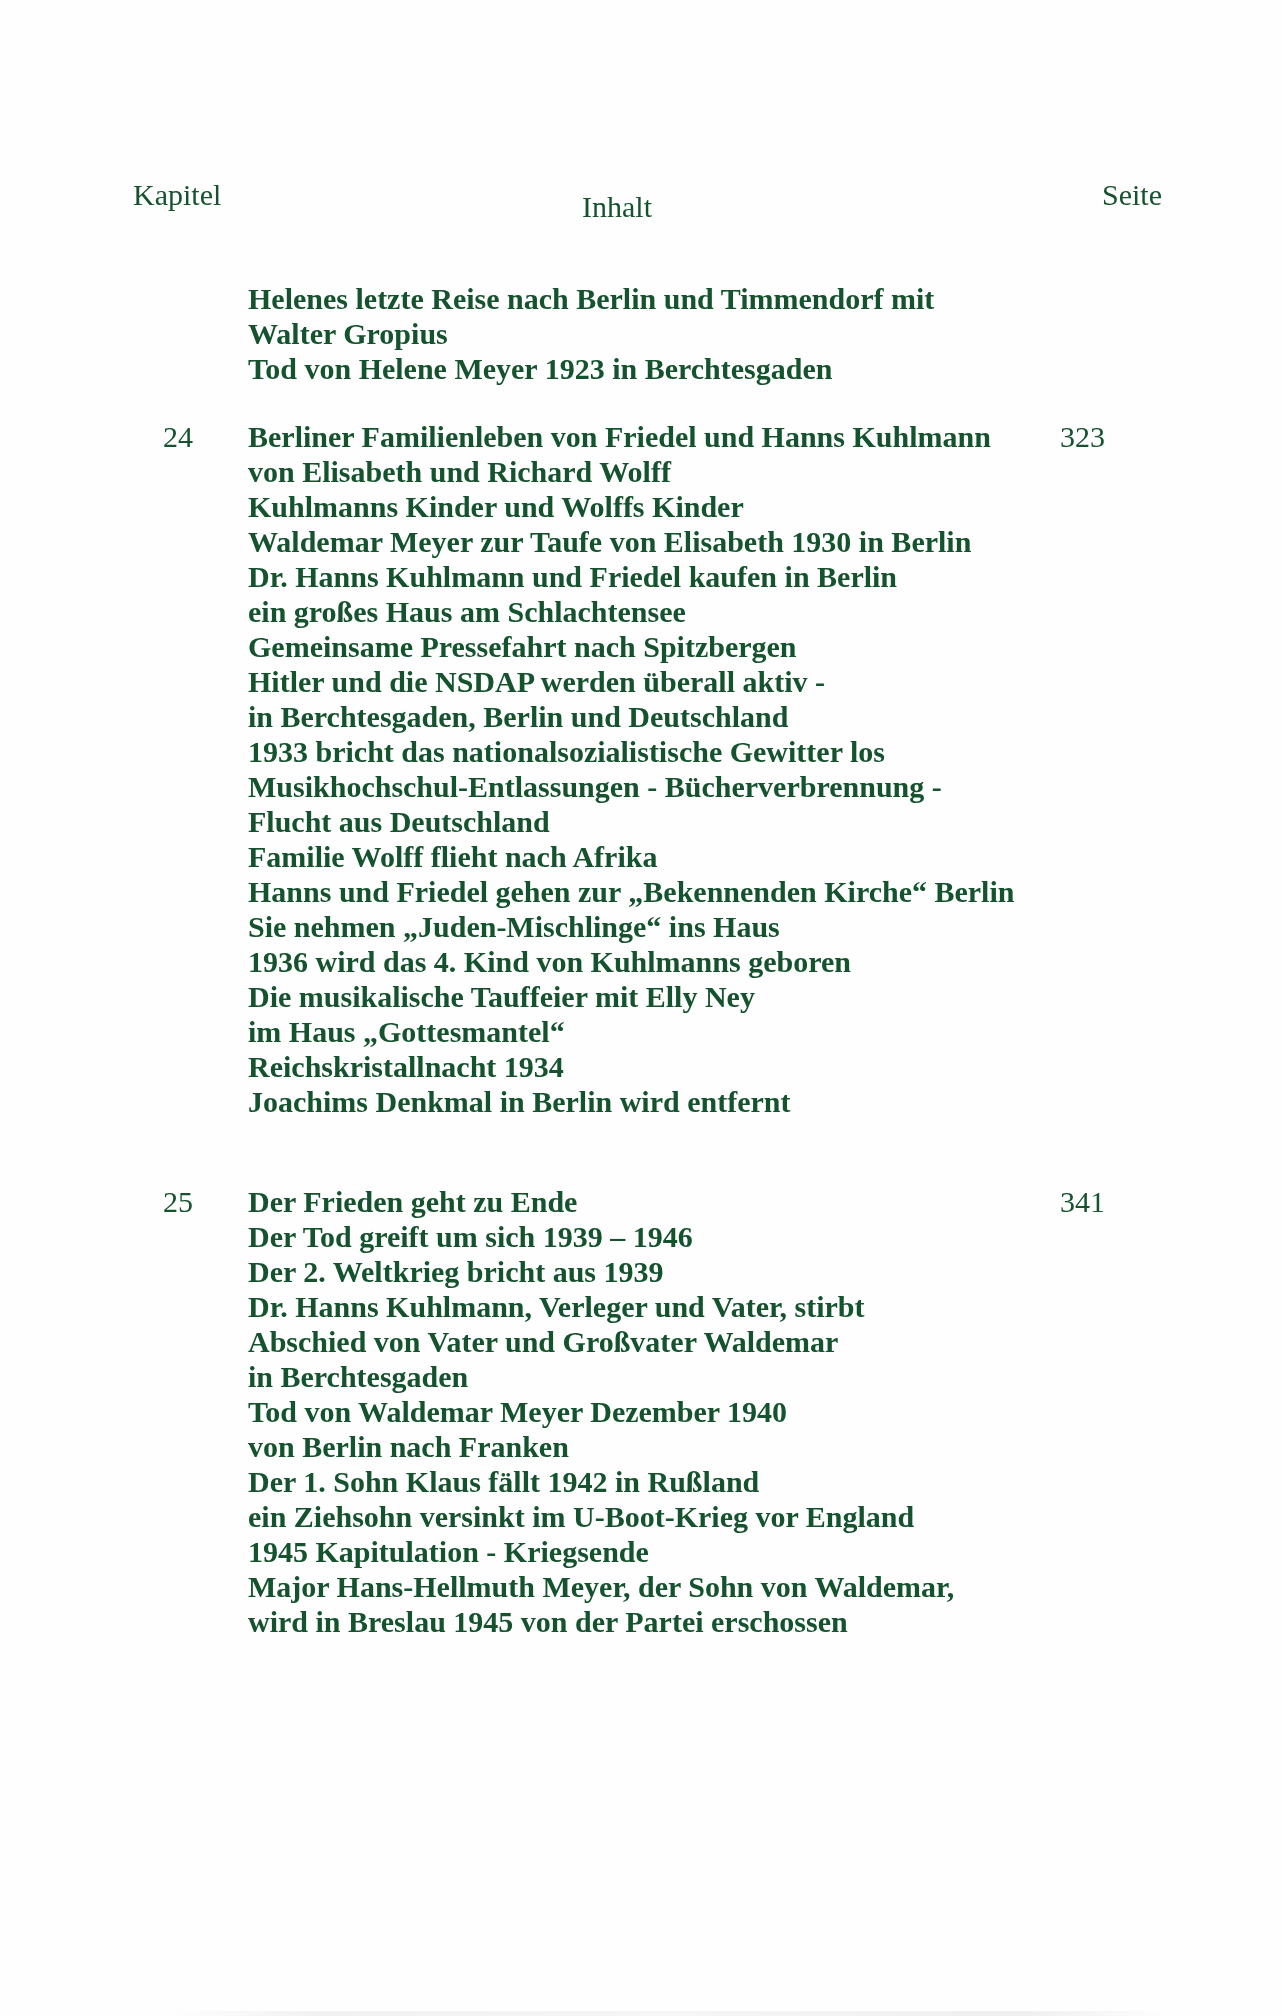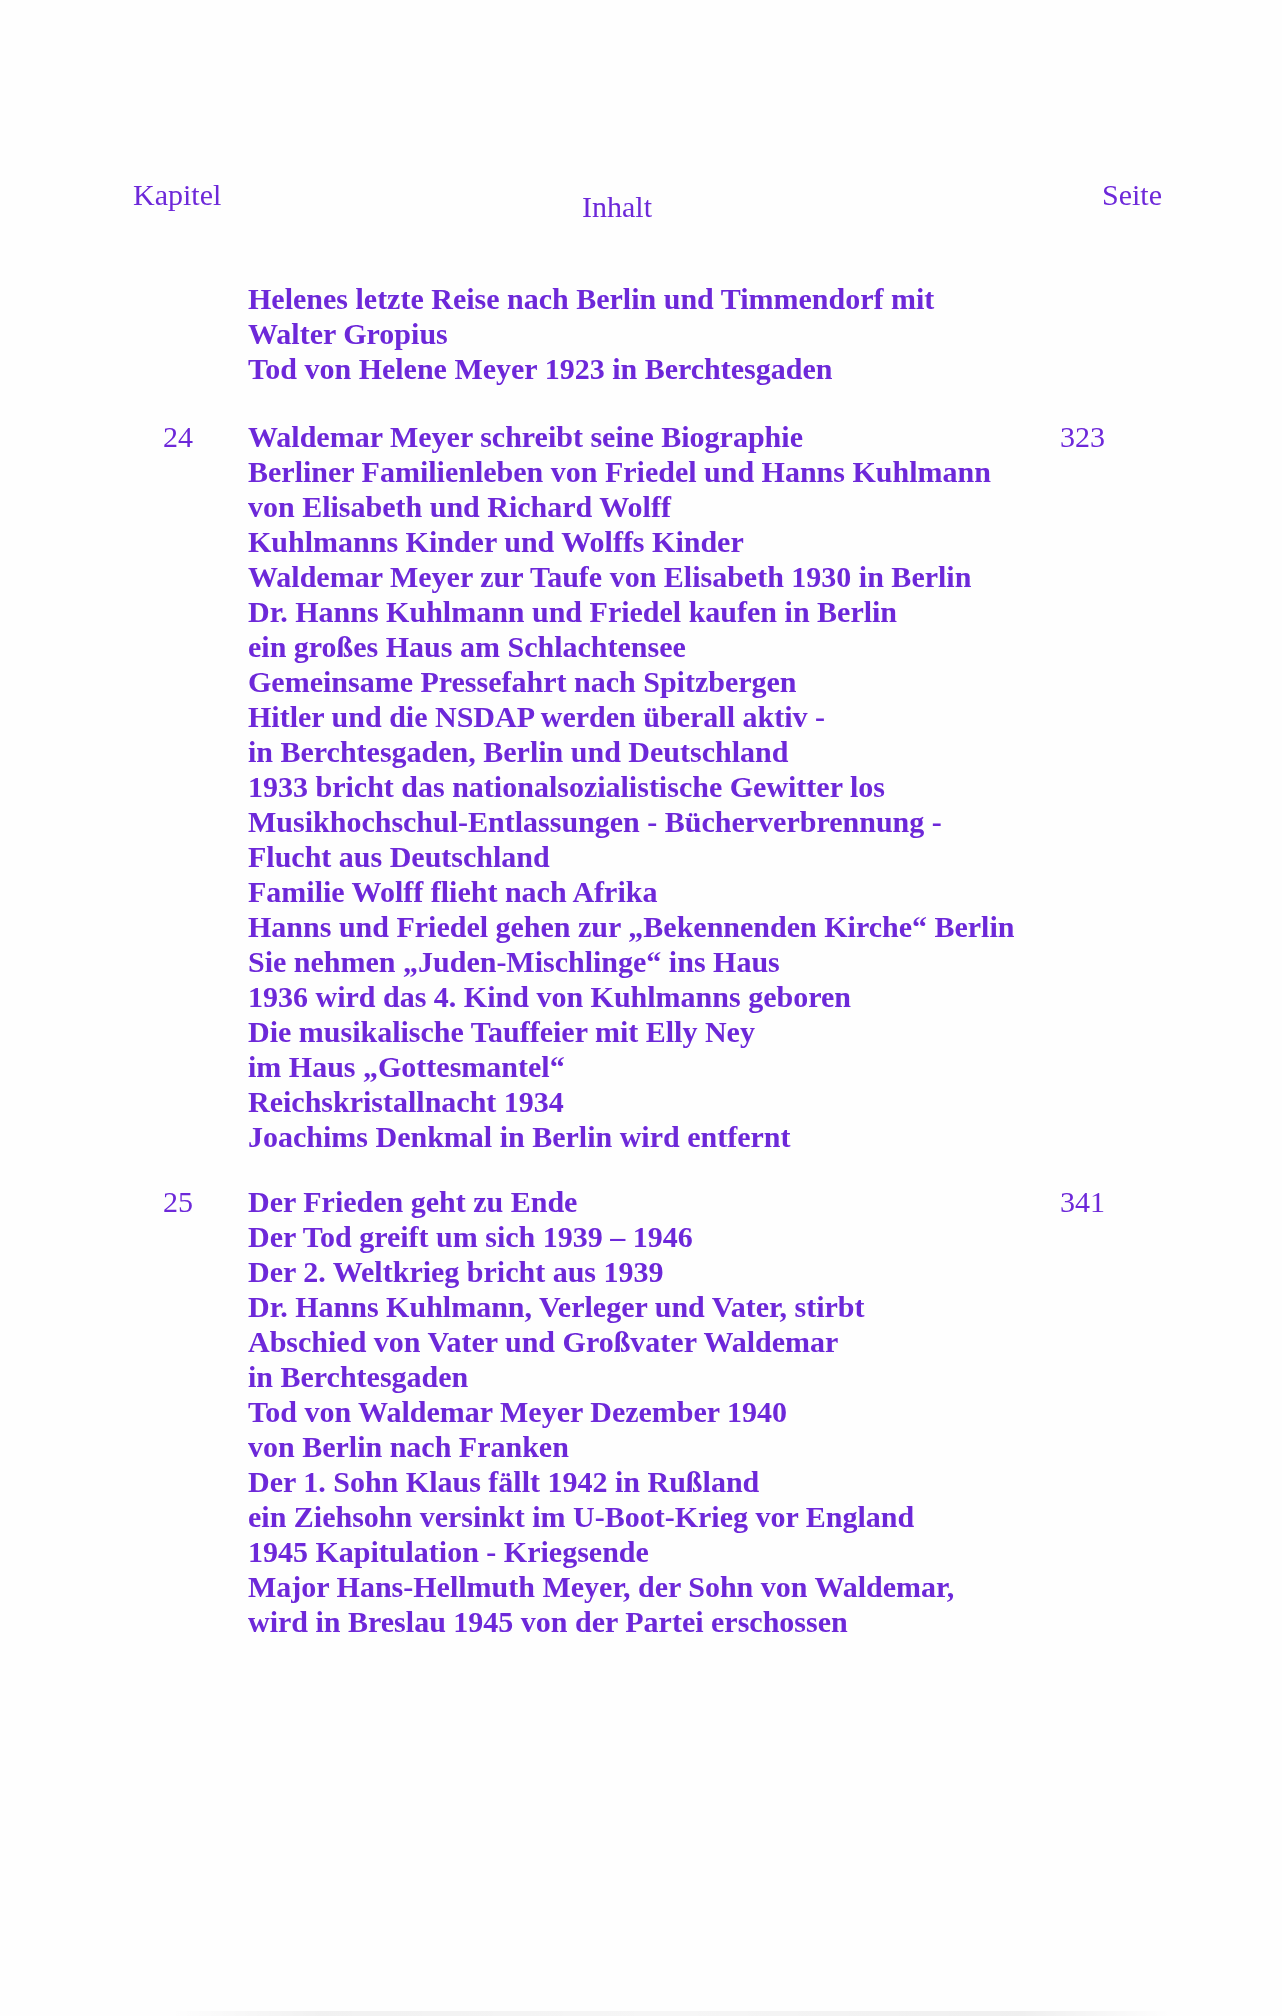--- a/index.html
+++ b/index.html
@@ -7,21 +7,21 @@
     padding: 0;
     background: #ffffff;
   }
   .page {
     position: relative;
     width: 1282px;
     height: 2016px;
     background: #fefefe;
     overflow: hidden;
     font-family: "Liberation Serif", serif;
-    color: #6d28d9;
+    color: #14532d;
     font-size: 30px;
     line-height: 35px;
   }
   .col-header {
     position: absolute;
     top: 177px;
     white-space: nowrap;
   }
   .col-header.kapitel { left: 133px; }
   .col-header.inhalt  { left: 582px; margin-top: 12px; }
@@ -82,21 +82,20 @@
       <div class="line">Helenes letzte Reise nach Berlin und Timmendorf mit</div>
       <div class="line">Walter Gropius</div>
       <div class="line">Tod von Helene Meyer 1923 in Berchtesgaden</div>
     </div>
   </section>
 
   <section class="block" style="top:419px">
     <div class="chapter-num">24</div>
     <div class="page-num">323</div>
     <div class="lines">
-      <div class="line">Waldemar Meyer schreibt seine Biographie</div>
       <div class="line">Berliner Familienleben von Friedel und Hanns Kuhlmann</div>
       <div class="line">von Elisabeth und Richard Wolff</div>
       <div class="line">Kuhlmanns Kinder und Wolffs Kinder</div>
       <div class="line">Waldemar Meyer zur Taufe von Elisabeth 1930 in Berlin</div>
       <div class="line">Dr. Hanns Kuhlmann und Friedel kaufen in Berlin</div>
       <div class="line">ein großes Haus am Schlachtensee</div>
       <div class="line">Gemeinsame Pressefahrt nach Spitzbergen</div>
       <div class="line">Hitler und die NSDAP werden überall aktiv -</div>
       <div class="line">in Berchtesgaden, Berlin und Deutschland</div>
       <div class="line">1933 bricht das nationalsozialistische Gewitter los</div>

